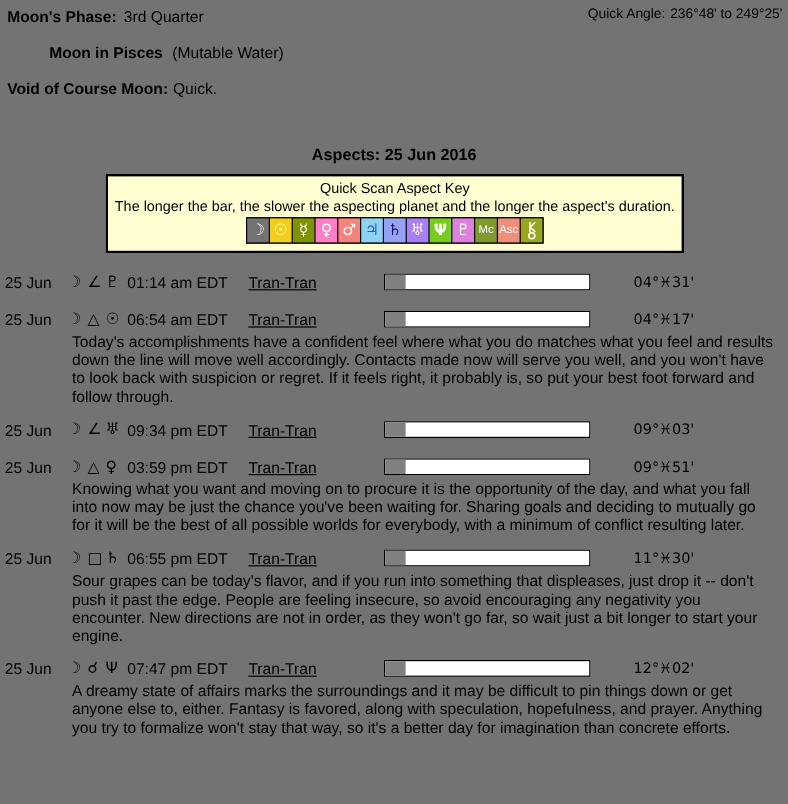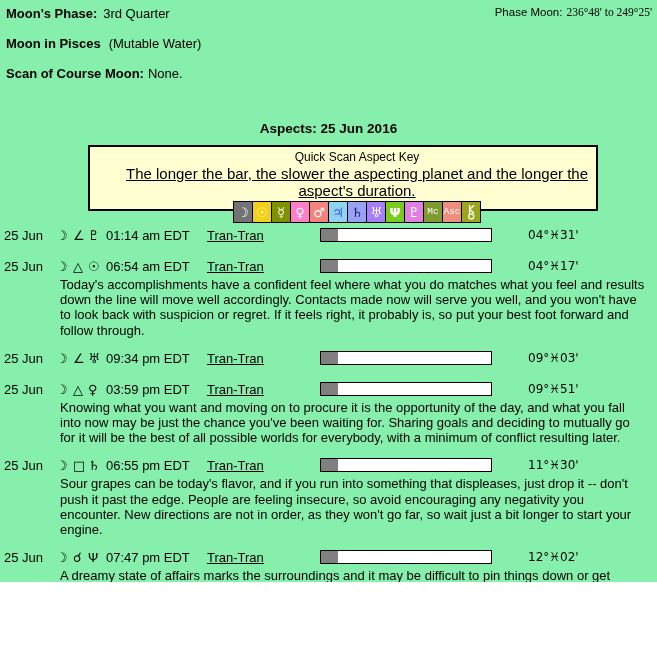--- a/index.html
+++ b/index.html
@@ -1,39 +1,39 @@
 <!DOCTYPE html>
 <html><head>
 <meta charset="utf-8">
 <style>
   html,body{margin:0;padding:0;background:#ffffff;}
   .page{
-    position:relative;width:657px;height:582px;overflow:hidden;
-    font-family:"Liberation Sans",sans-serif;font-size:13px;color:#000;background:#86efac;
+    position:relative;width:657px;height:670px;overflow:hidden;
+    font-family:"Liberation Sans",sans-serif;font-size:13px;color:#000;background:#737373;
   }
   .hdr-line{position:absolute;left:6px;white-space:nowrap;}
   .hdr-line b{font-weight:bold;}
   .hdr-val{margin-left:6px;}
   .phase-angle{position:absolute;right:5px;top:6px;font-size:11.5px;white-space:nowrap;}
-  .phase-angle .hdr-val{margin-left:4px;font-family:Liberation Serif, serif;}
+  .phase-angle .hdr-val{margin-left:4px;}
   .aspects-title{position:absolute;left:0;right:0;top:121px;text-align:center;font-weight:bold;font-size:13.5px;}
   .key-box{
     position:absolute;left:88px;top:145px;width:478px;height:62px;
     border:2px solid #000;background:#FFFFD2;text-align:center;
   }
   .key-title{margin-top:3px;font-size:12px;}
-  .key-subtitle{margin-top:1px;font-size:15px;text-decoration:underline;}
+  .key-subtitle{margin-top:1px;font-size:12px;}
   .key-strip{
     display:inline-flex;margin-top:2px;background:#000;border:1px solid #000;gap:1px;
   }
   .key-icon{
     width:18px;height:20px;display:flex;align-items:center;justify-content:center;
     font-family:"DejaVu Sans",sans-serif;font-size:13px;font-weight:bold;line-height:1;
   }
-  .key-icon.txt{font-family:Liberation Mono, monospace;font-size:9.5px;font-weight:normal;}
+  .key-icon.txt{font-family:Liberation Sans, sans-serif;font-size:9.5px;font-weight:normal;}
   .rows{position:absolute;left:0;top:228px;width:657px;}
   .aspect-block{margin-bottom:13px;}
   .aspect-row{position:relative;height:18px;}
   .aspect-row span{position:absolute;top:0;white-space:nowrap;}
   .c-date{left:4px;}
   .glyph{font-family:"DejaVu Sans",sans-serif;font-size:13px;}
   .c-moon{left:56px;}
   .c-aspect{left:73px;}
   .c-planet{left:88px;}
   .c-time{left:106px;}
@@ -48,32 +48,32 @@
 </style>
 </head>
 <body>
 
 <div class="page">
 
   <div class="hdr-line" style="top:6px;">
     <b>Moon's Phase:</b><span class="hdr-val">3rd Quarter</span>
   </div>
   <div class="phase-angle">
-    <span>Phase Moon:</span><span class="hdr-val">236°48' to 249°25'</span>
+    <span>Quick Angle:</span><span class="hdr-val">236°48' to 249°25'</span>
   </div>
-  <div class="hdr-line" style="top:36px;">
+  <div class="hdr-line" style="top:36px;margin-left:35px;">
     <b>Moon in Pisces</b><span class="hdr-val" style="margin-left:8px;">(Mutable Water)</span>
   </div>
   <div class="hdr-line" style="top:66px;">
-    <b>Scan of Course Moon:</b><span class="hdr-val" style="margin-left:4px;">None.</span>
+    <b>Void of Course Moon:</b><span class="hdr-val" style="margin-left:4px;">Quick.</span>
   </div>
 
   <div class="aspects-title">Aspects: 25 Jun 2016</div>
 
-  <div class="key-box" style="background-color: rgb(255, 255, 210); padding-left: 28px;">
+  <div class="key-box" style="background-color: rgb(255, 255, 210);">
     <div class="key-title">Quick Scan Aspect Key</div>
     <div class="key-subtitle">The longer the bar, the slower the aspecting planet and the longer the aspect's duration.</div>
     <div class="key-strip">
       <span class="key-icon" style="background-color: rgb(115, 115, 115); color: rgb(255, 255, 255);">☽</span>
       <span class="key-icon" style="background-color: rgb(242, 207, 29); color: rgb(255, 255, 153);">☉</span>
       <span class="key-icon" style="background-color: rgb(127, 147, 0); color: rgb(255, 255, 255);">☿</span>
       <span class="key-icon" style="background-color: rgb(255, 127, 198); color: rgb(255, 255, 255);">♀</span>
       <span class="key-icon" style="background-color: rgb(244, 131, 125); color: rgb(255, 255, 255);">♂</span>
       <span class="key-icon" style="background-color: rgb(143, 211, 242); color: rgb(61, 86, 201);">♃</span>
       <span class="key-icon" style="background-color: rgb(152, 162, 245); color: rgb(27, 27, 102);">♄</span>

